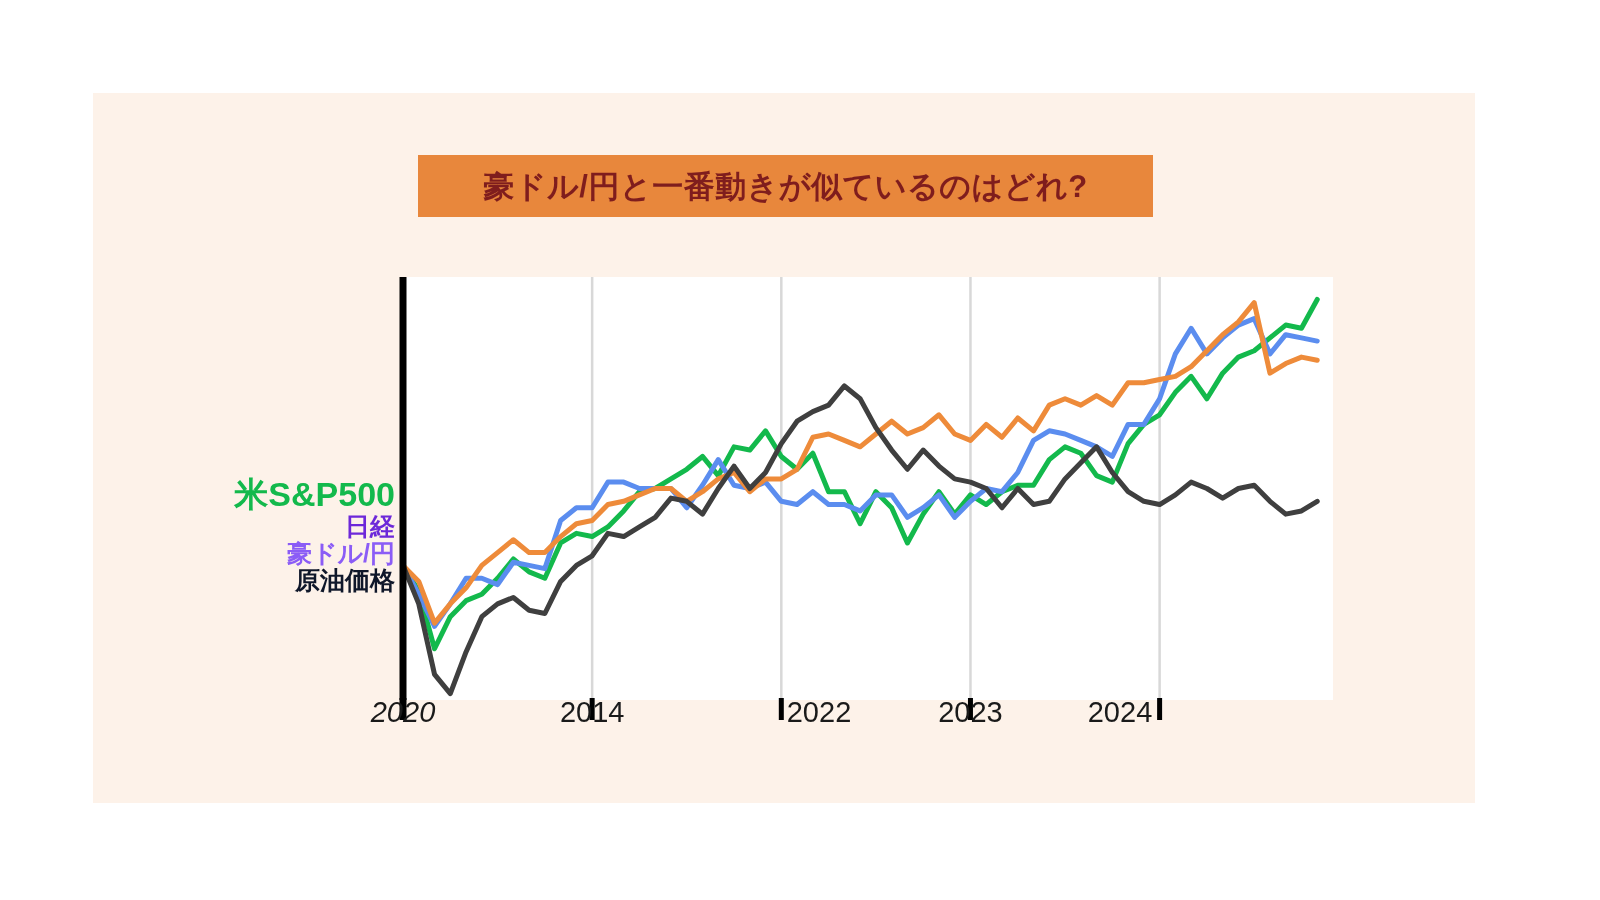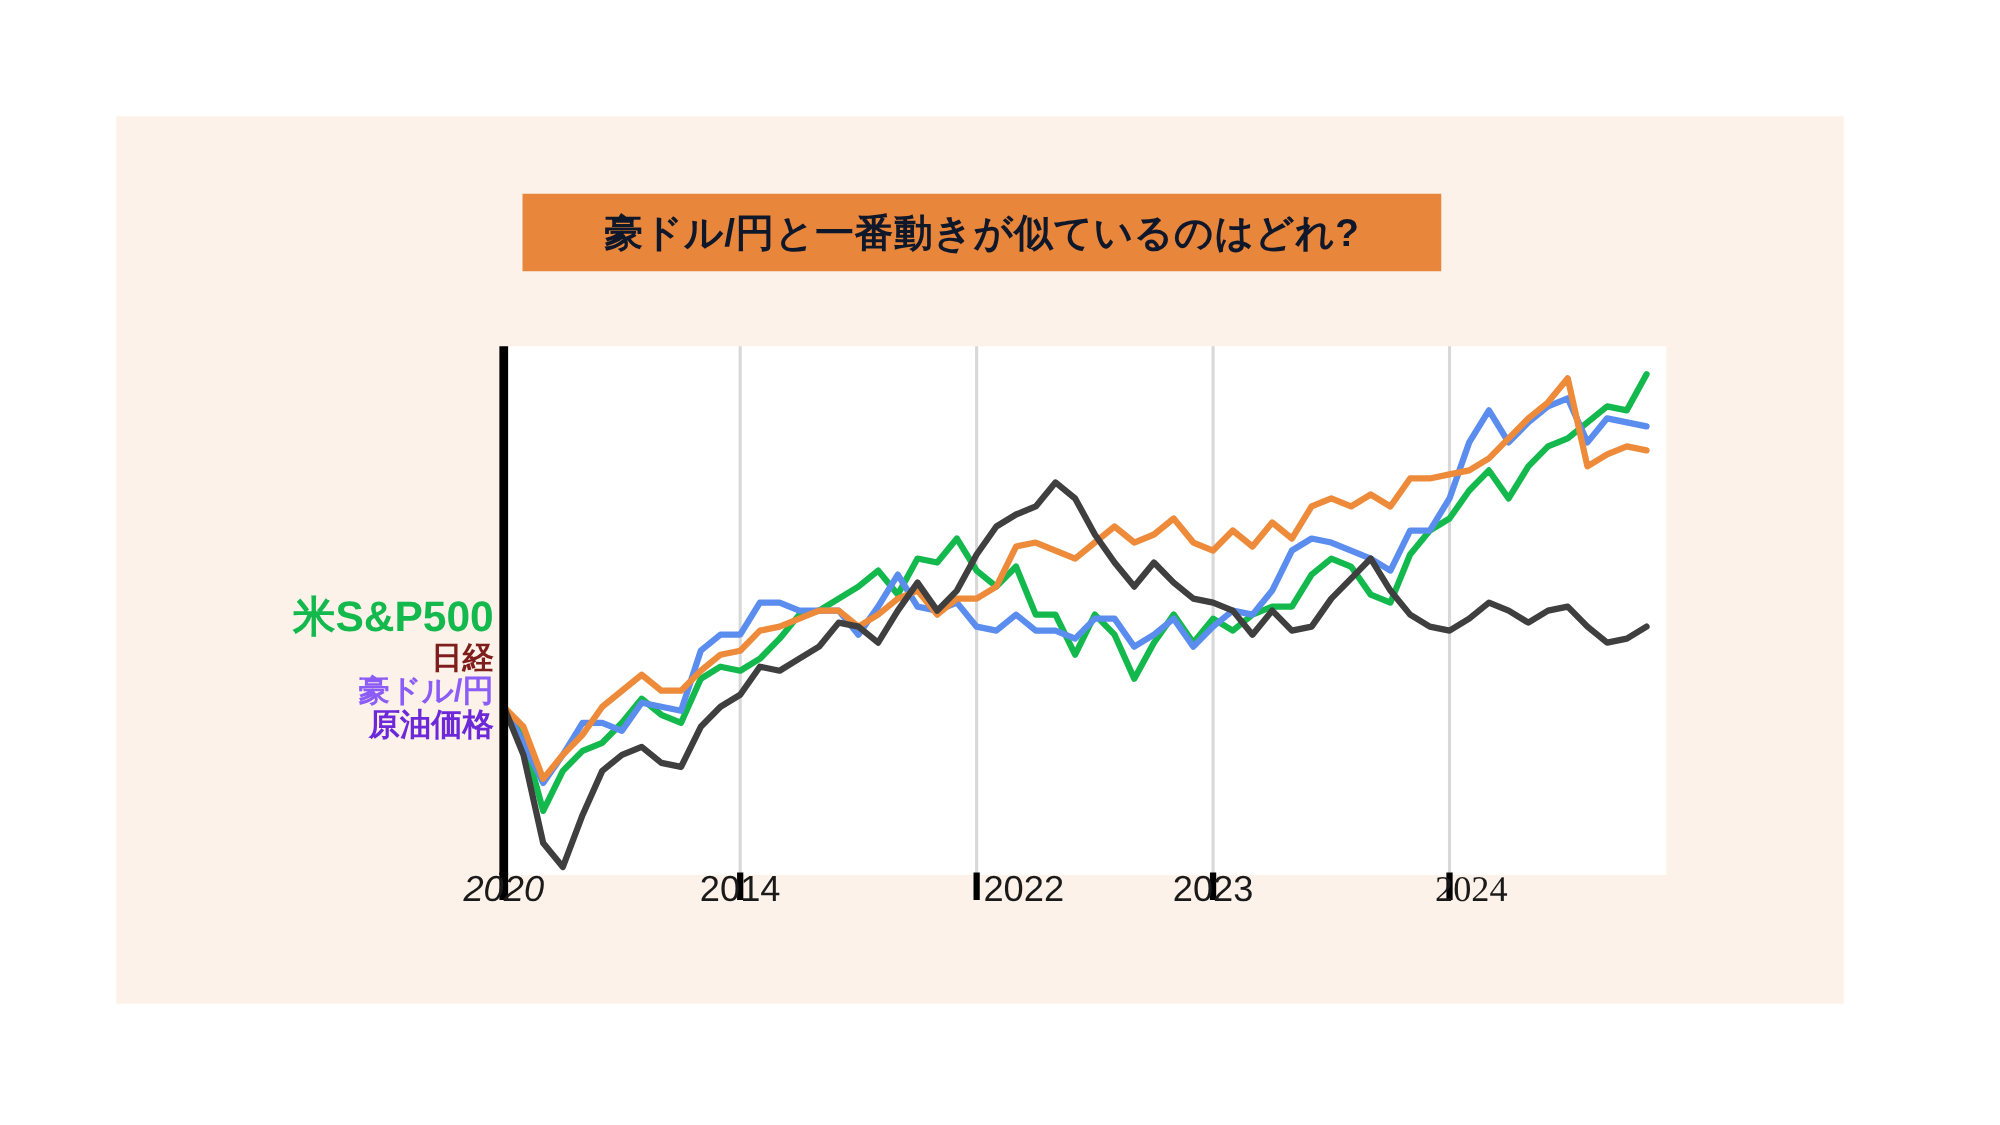--- a/index.html
+++ b/index.html
@@ -40,21 +40,21 @@
     left: 325px;
     top: 62px;
     width: 735px;
     height: 62px;
     background: #e8873c;
     display: flex;
     align-items: center;
     justify-content: center;
   }
   .title-banner .title-text {
-    color: #0f172a;
+    color: #7f1d1d;
     font-size: 31px;
     font-weight: bold;
     letter-spacing: 0.5px;
     white-space: nowrap;
     line-height: 1;
   }
 
   
   .chart-wrap {
     position: absolute;
@@ -91,23 +91,23 @@
     text-align: right;
     line-height: 1.08;
   }
   .legend-item {
     font-size: 25px;
     font-weight: bold;
     white-space: nowrap;
     display: block;
   }
   .legend-item.sp500  { color: #13b94c; font-size: 34px; }
-  .legend-item.nikkei { color: #7f1d1d; }
+  .legend-item.nikkei { color: #6d28d9; }
   .legend-item.audjpy { color: #8b5cf6; }
-  .legend-item.oil    { color: #6d28d9; }
+  .legend-item.oil    { color: #0f172a; }
 
   
   .xlabels {
     position: absolute;
     left: 0;
     top: 0;
     width: 1382px;
     height: 710px;
     pointer-events: none;
   }
@@ -157,21 +157,21 @@
             <polyline points="310.00,472.41 325.76,510.86 341.53,581.36 357.29,600.59 373.05,558.93 388.81,523.68 404.58,510.86 420.34,504.45 436.10,517.27 451.86,520.48 467.63,488.43 483.39,472.41 499.15,462.80 514.92,440.36 530.68,443.57 546.44,433.95 562.20,424.34 577.97,405.11 593.73,408.32 609.49,421.14 625.25,395.50 641.02,373.07 656.78,395.50 672.54,379.48 688.31,350.64 704.07,328.20 719.83,318.59 735.59,312.18 751.36,292.95 767.12,305.77 782.88,334.61 798.64,357.05 814.41,376.27 830.17,357.05 845.93,373.07 861.69,385.89 877.46,389.09 893.22,395.50 908.98,414.73 924.75,395.50 940.51,411.52 956.27,408.32 972.03,385.89 987.80,369.86 1003.56,353.84 1019.32,379.48 1035.08,398.70 1050.85,408.32 1066.61,411.52 1082.37,401.91 1098.14,389.09 1113.90,395.50 1129.66,405.11 1145.42,395.50 1161.19,392.30 1176.95,408.32 1192.71,421.14 1208.47,417.93 1224.24,408.32" fill="none" stroke="#3f3f3f" stroke-width="5" stroke-linejoin="round" stroke-linecap="round"></polyline>
           </g>
         <line id="y-axis-line" x1="310" y1="184" x2="310" y2="607" stroke="#000000" stroke-width="7"></line>
       </svg>
 
       <div class="xlabels" id="xlabels">
           <div class="xlabel" style="left: 310px; font-style: italic;">2020</div>
           <div class="xlabel" style="left: 499.153px;">2014</div>
           <div class="xlabel" style="left: 726px;">2022</div>
           <div class="xlabel" style="left: 877.458px;">2023</div>
-          <div class="xlabel" style="left: 1084px; font-family: Liberation Serif, serif;">2024</div>
+          <div class="xlabel" style="left: 1027px;">2024</div>
         </div>
 
       <div class="legend">
         <span class="legend-item sp500">米S&amp;P500</span>
         <span class="legend-item nikkei">日経</span>
         <span class="legend-item audjpy">豪ドル/円</span>
         <span class="legend-item oil">原油価格</span>
       </div>
 
     </div>

